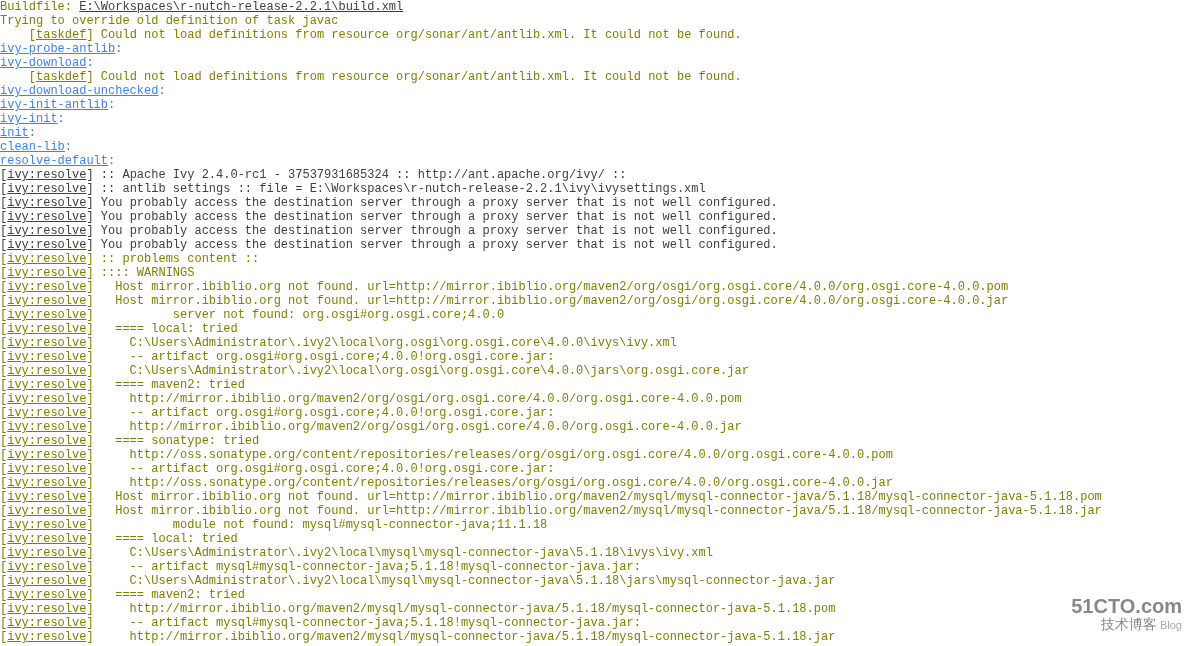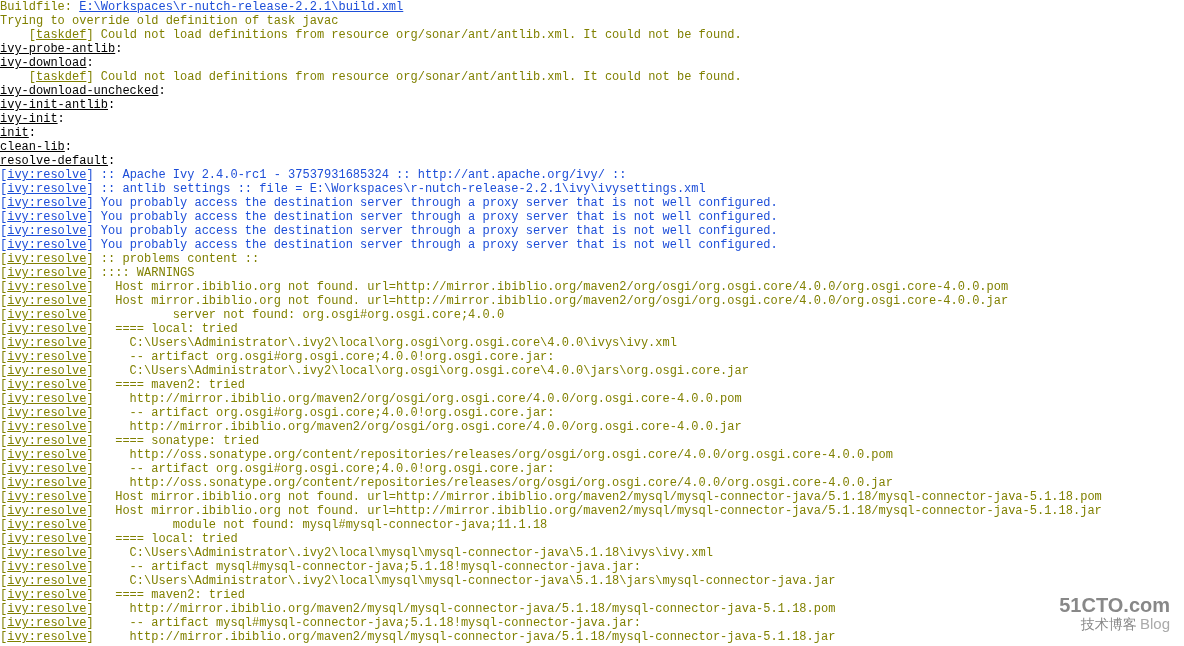--- a/index.html
+++ b/index.html
@@ -9,36 +9,36 @@
     font-family: "Courier New", monospace;
     font-size: 12px;
     line-height: 14px;
     color: #000;
     width: 1184px;
   }
   .line {
     white-space: pre;
   }
   .olive { color: #808000; }
-  .navy { color: #1d4ed8; }
-  .black { color: #000000; }
+  .navy { color: #404040; }
+  .black { color: #3b82f6; }
   .u { text-decoration: underline; }
   .watermark {
     position: fixed;
-    right: 14px;
+    right: 2px;
     bottom: 14px;
     text-align: right;
     color: #888;
     font-family: Arial, sans-serif;
     line-height: 1.1;
     pointer-events: none;
   }
   .watermark .big { font-size: 20px; font-weight: bold; }
   .watermark .small { font-size: 14px; }
-  .watermark .blog { font-size: 15px; color:#aaa; }
+  .watermark .blog { font-size: 11px; color:#aaa; }
 </style>
 </head>
 <body>
 
 <div class="line"><span class="olive">Buildfile: </span><span class="navy u">E:\Workspaces\r-nutch-release-2.2.1\build.xml</span></div>
 <div class="line olive">Trying to override old definition of task javac</div>
 <div class="line"><span class="olive">    [</span><span class="olive u">taskdef</span><span class="olive">] Could not load definitions from resource org/sonar/ant/antlib.xml. It could not be found.</span></div>
 <div class="line"><span class="black u">ivy-probe-antlib</span><span class="black">:</span></div>
 <div class="line"><span class="black u">ivy-download</span><span class="black">:</span></div>
 <div class="line"><span class="olive">    [</span><span class="olive u">taskdef</span><span class="olive">] Could not load definitions from resource org/sonar/ant/antlib.xml. It could not be found.</span></div>

